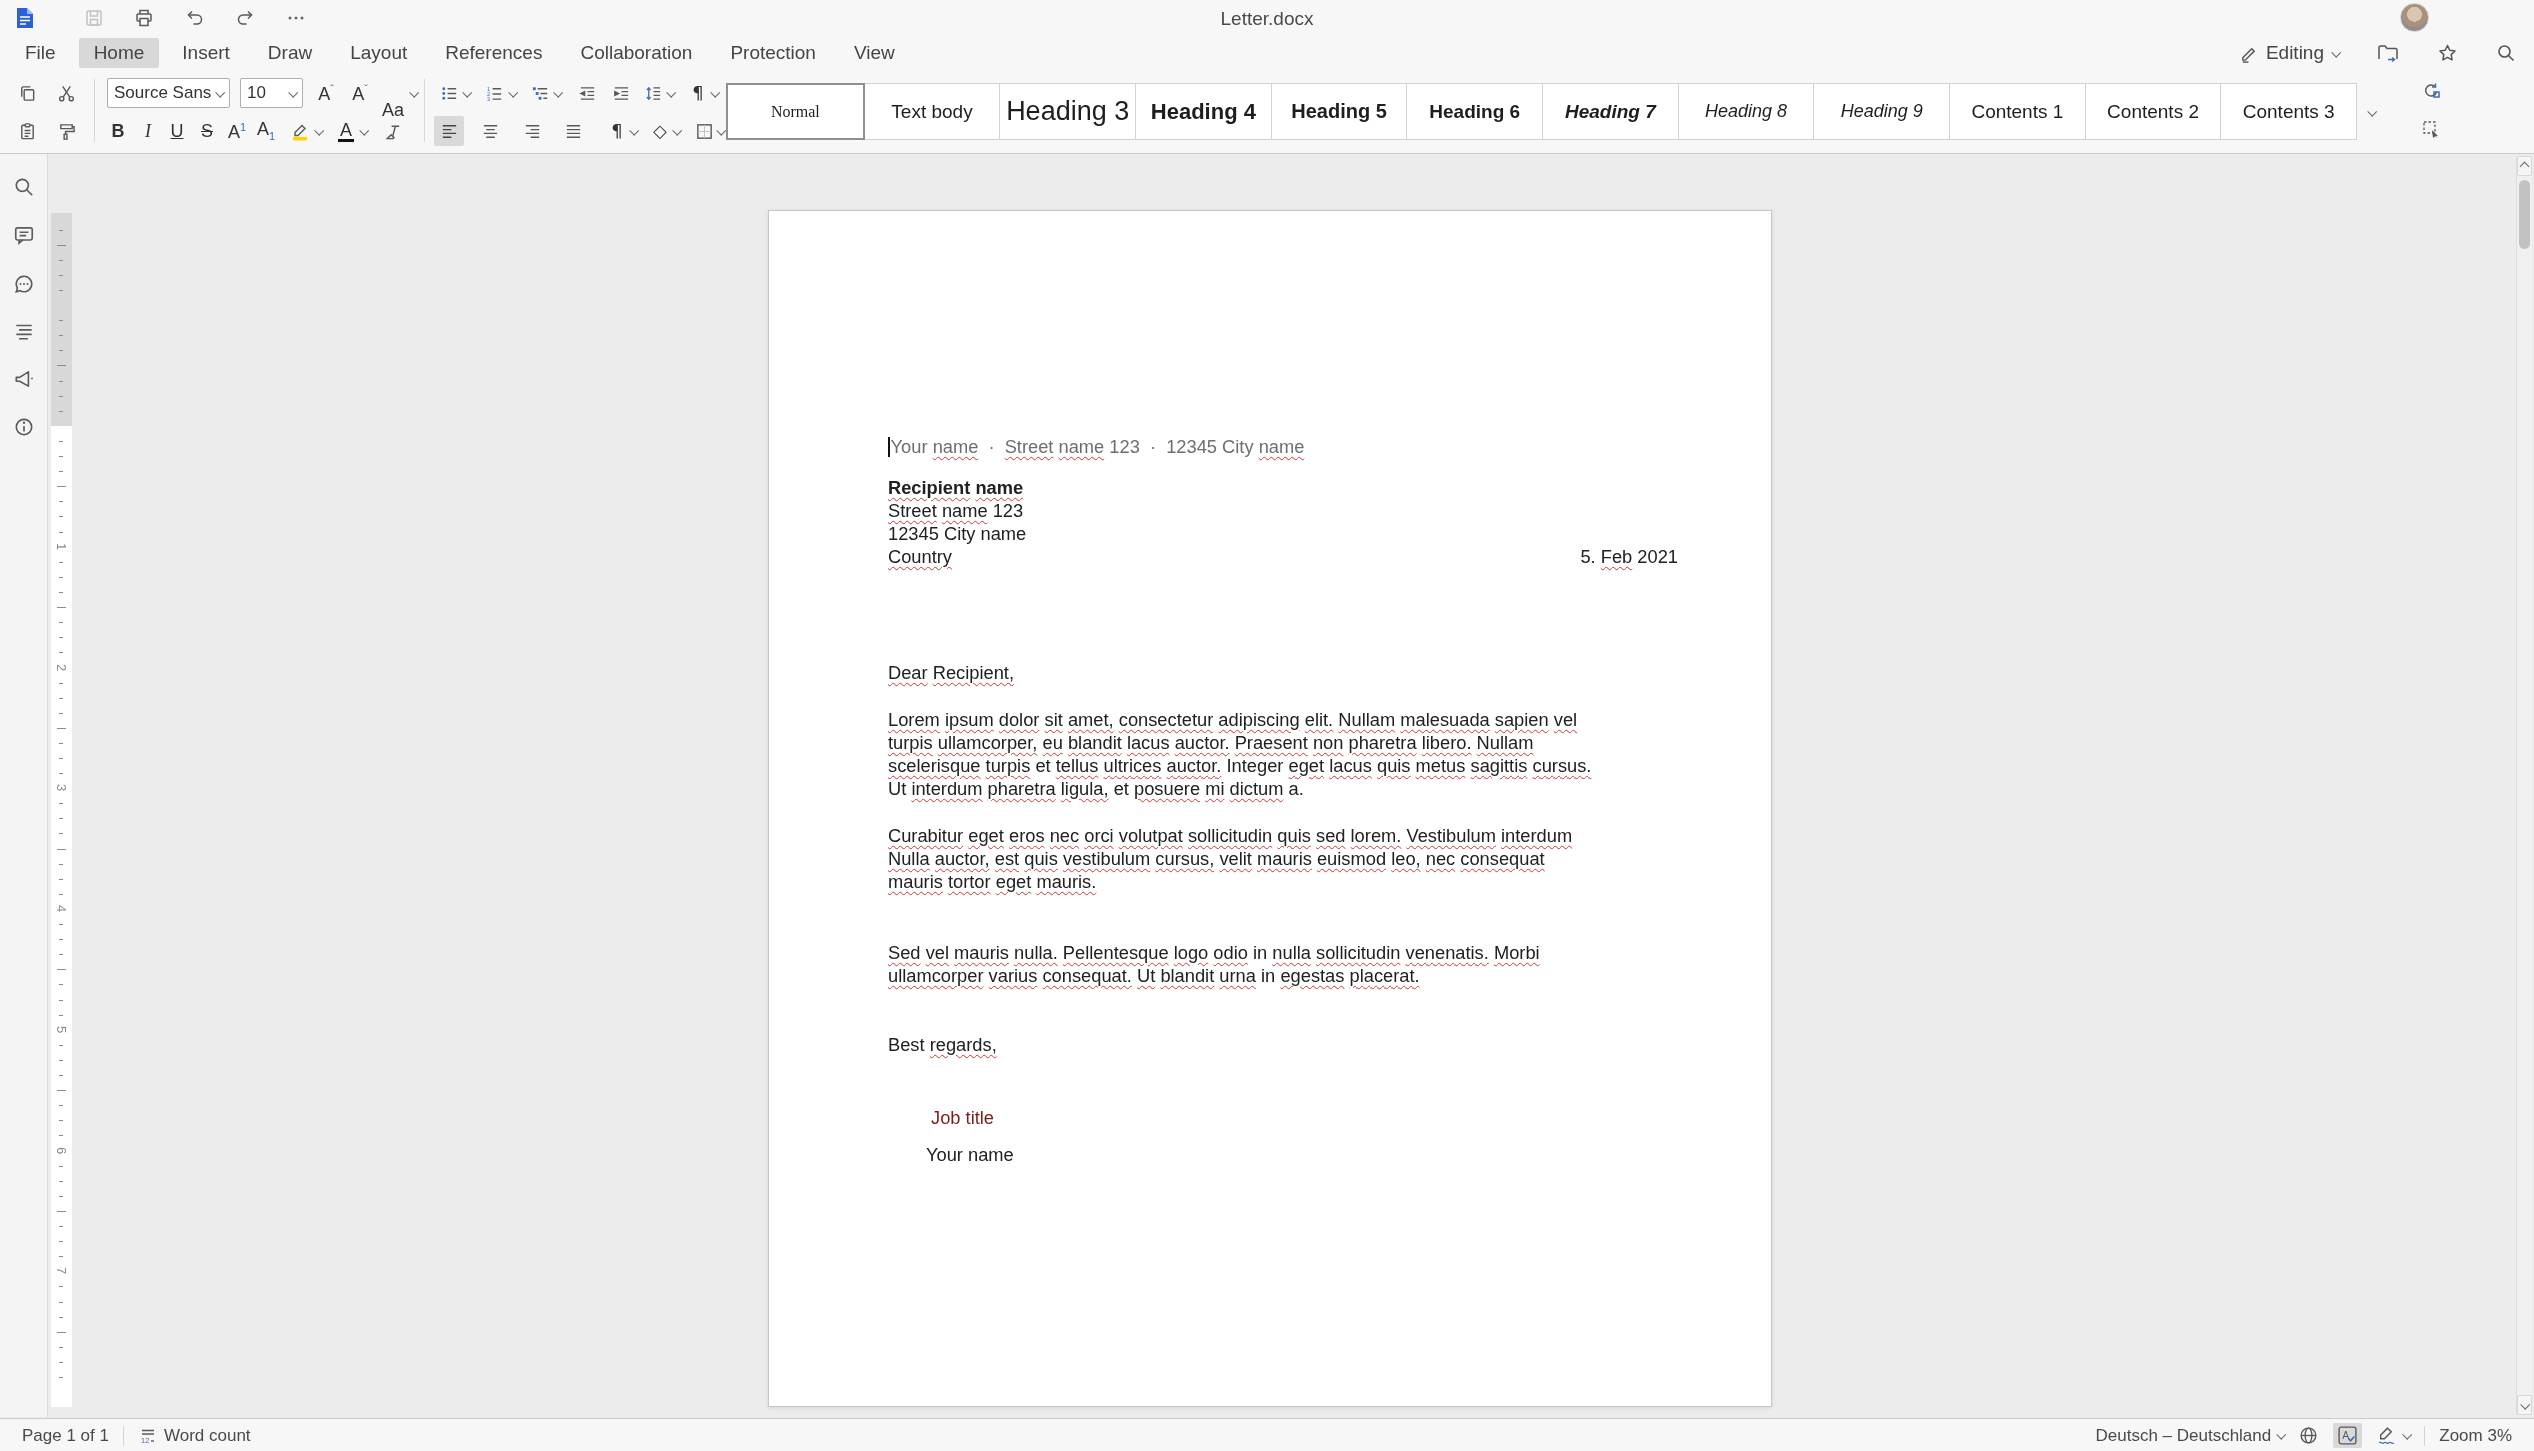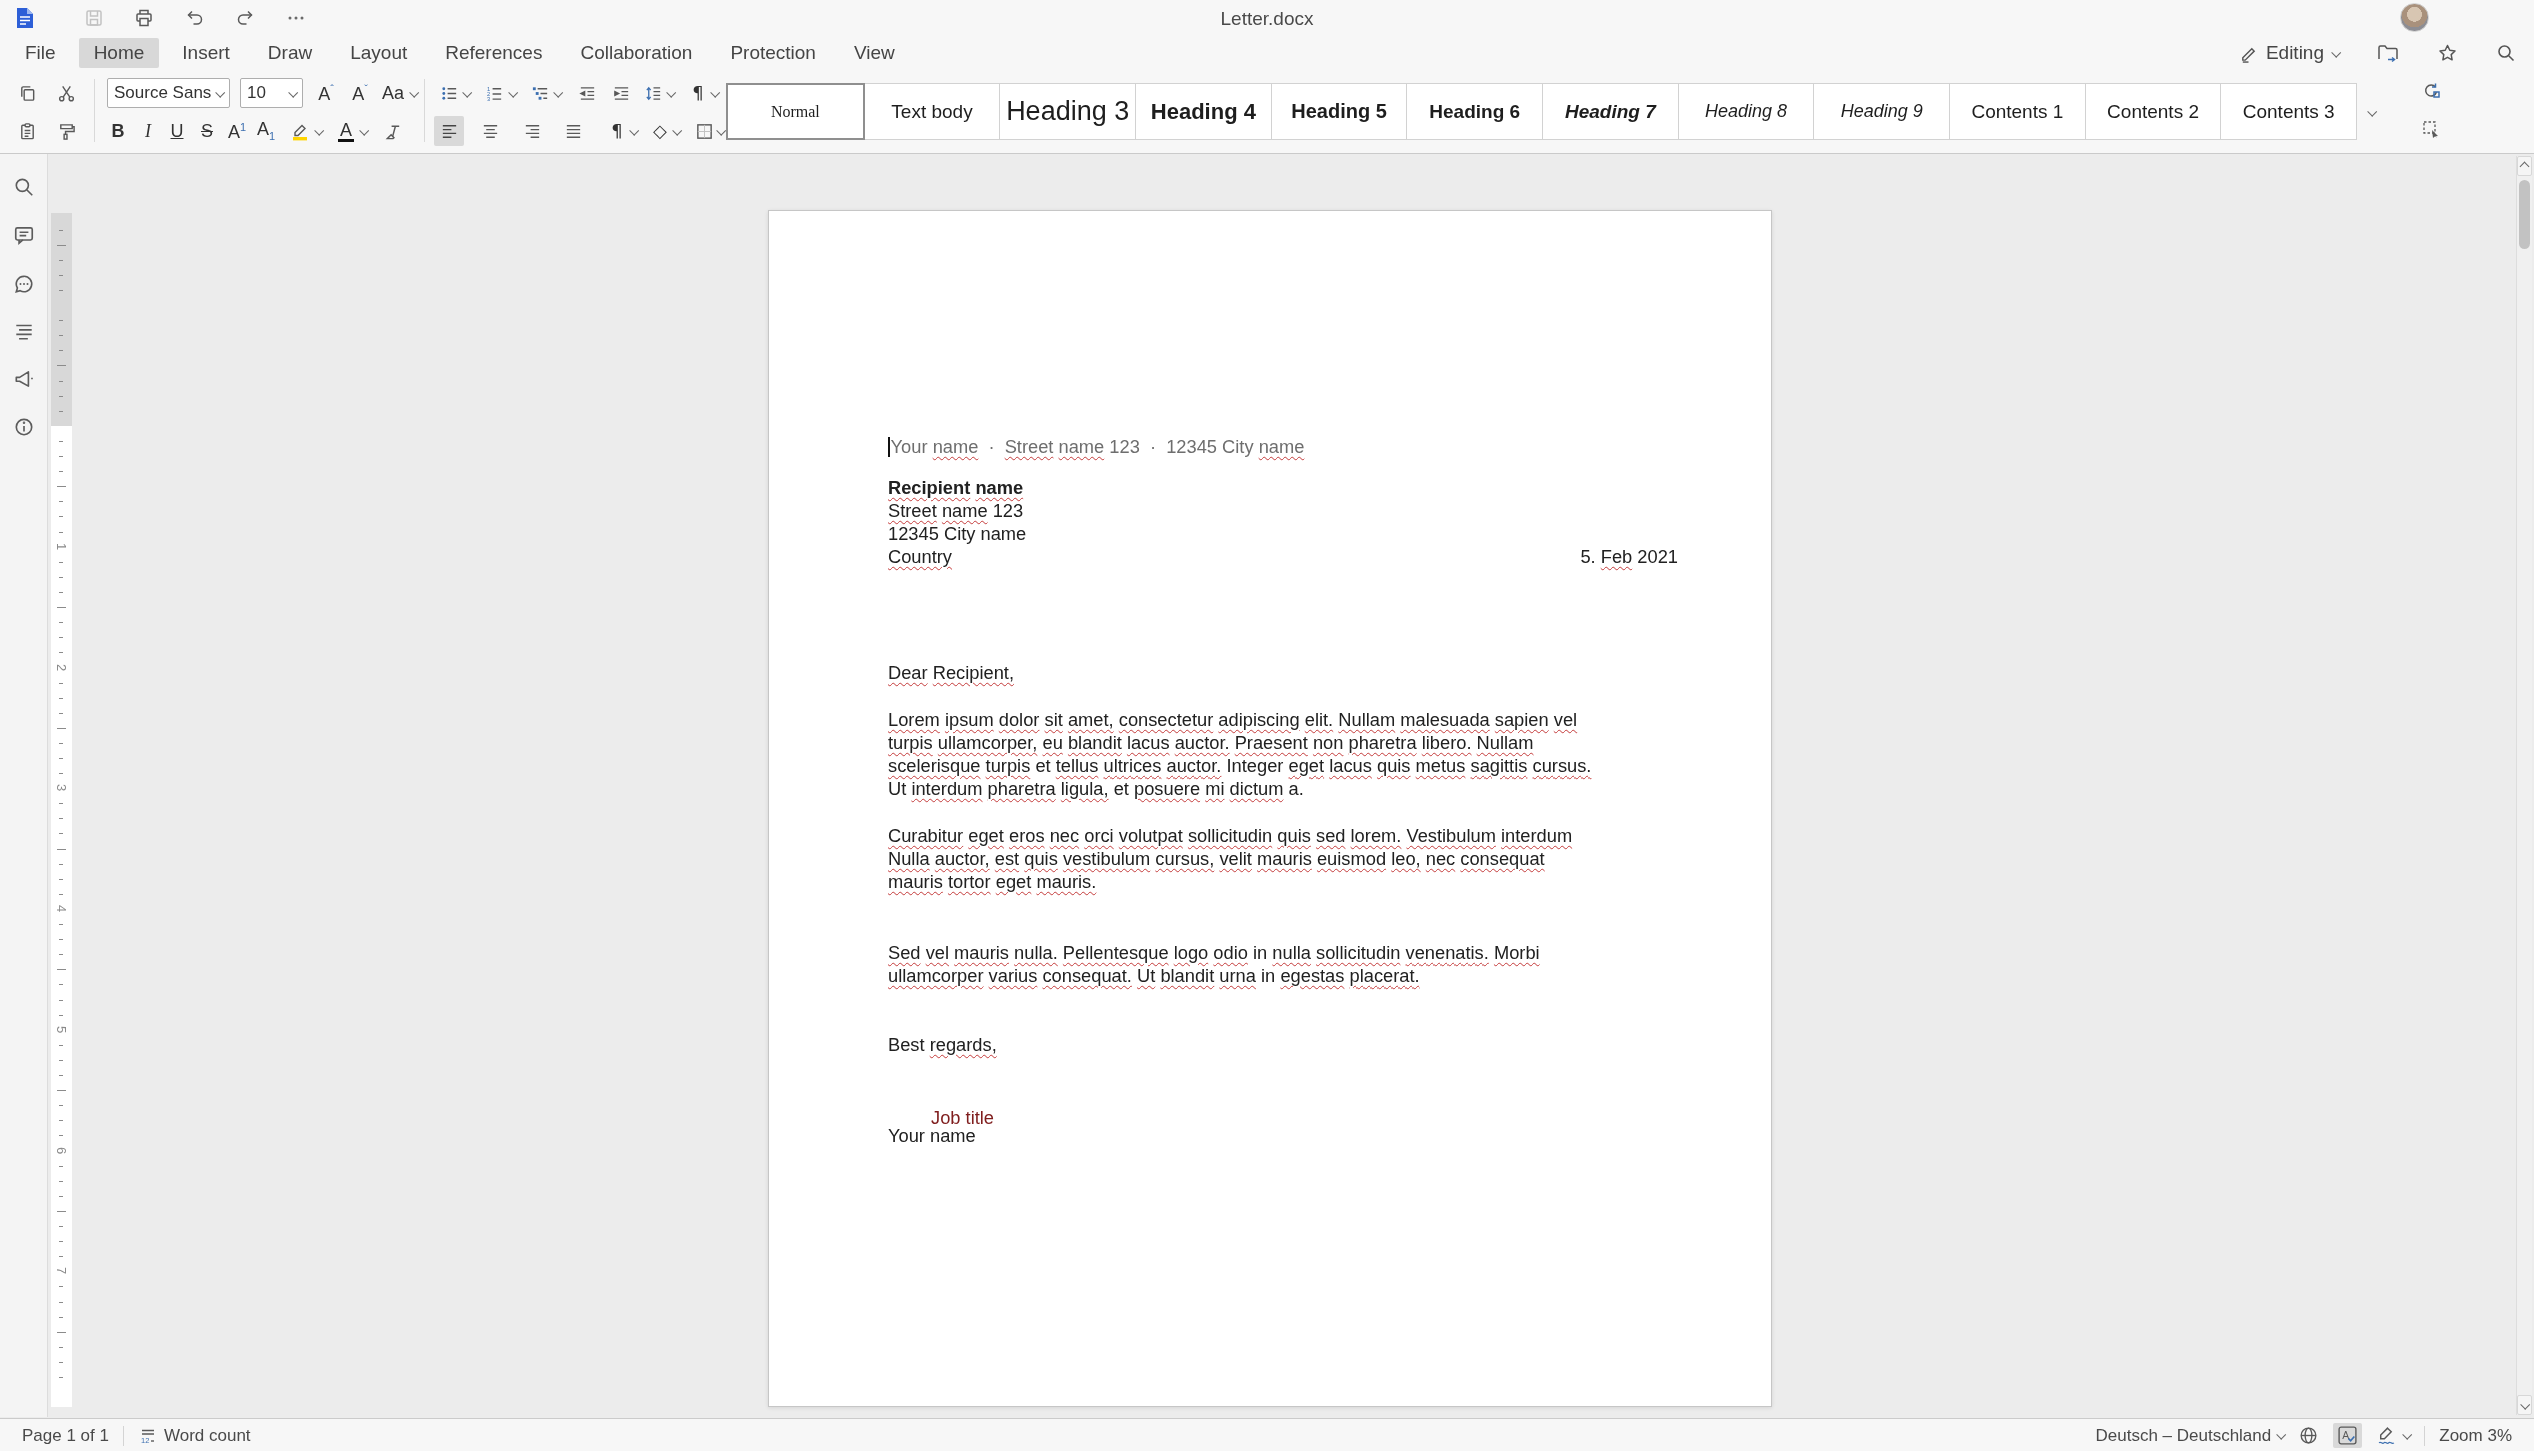--- a/index.html
+++ b/index.html
@@ -85,21 +85,21 @@
   .dot { margin:0 5px; }
   #doc-heading { top:109px; font-size:33px; line-height:36px; font-weight:bold; color:#8d8d8d; letter-spacing:0.3px; }
   #sender-line { top:224px; color:#6e6e6e; }
   #sender-line .caret { display:inline-block; width:1.6px; height:20px; background:#111; vertical-align:-4px; margin-right:1px; }
   #recipient { top:265px; }
   #recipient .bold { font-weight:bold; }
   #country-row { display:flex; justify-content:space-between; }
   #salutation { top:450px; }
   #para-1 { top:497px; } #para-2 { top:613px; } #para-3 { top:730px; }
   #closing { top:822px; }
-  #sig-name { top:913px; font-size:21px; }
+  #sig-name { top:932px; font-size:21px;margin-left:38px; }
   #sig-title { top:895px; font-size:17.3px; color:#7f1d1d;margin-left:43px; }
 
   
   #vscroll { position:absolute; right:2px; top:156px; width:16px; height:1259px; background:#f0f0f0; border-left:1px solid #ddd; }
   #vscroll .btn { position:absolute; left:0; width:15px; height:20px; display:flex; align-items:center; justify-content:center; background:#f5f5f5; border:1px solid #d7d7d7; border-radius:2px; }
   #vscroll .thumb { position:absolute; left:2px; top:24px; width:11px; height:69px; background:#c2c2c2; border-radius:6px; }
 
   
   .sb-group { display:flex; align-items:center; gap:14px; }
   .sb-sep { width:1px; height:20px; background:#d4d4d4; }
@@ -236,21 +236,21 @@
   <div class="selbox" style="left:240px;top:9px;width:63px">
     <span class="val">10</span>
       <i class="chv"></i>
   </div>
   <div class="ibtn" style="left:311px;top:9px">
     <span class="tglyph"><span>A</span><sup class="mk">ˆ</sup></span>
   </div>
   <div class="ibtn" style="left:345px;top:9px">
     <span class="tglyph"><span>A</span><sup class="mk">ˇ</sup></span>
   </div>
-  <div class="ibtn" style="left:378px;top:9px">
+  <div class="ibtn" style="left:378px;top:26px">
     <span class="tglyph">Aa</span>
   </div>
   <div class="chvb" style="left:406px;top:9px">
       <i class="chv"></i>
     </div>
 
   <div class="ibtn" style="left:103px;top:47px">
       <span class="tglyph" style="font-weight:bold">B</span>
     </div>
   <div class="ibtn" style="left:133px;top:47px">

